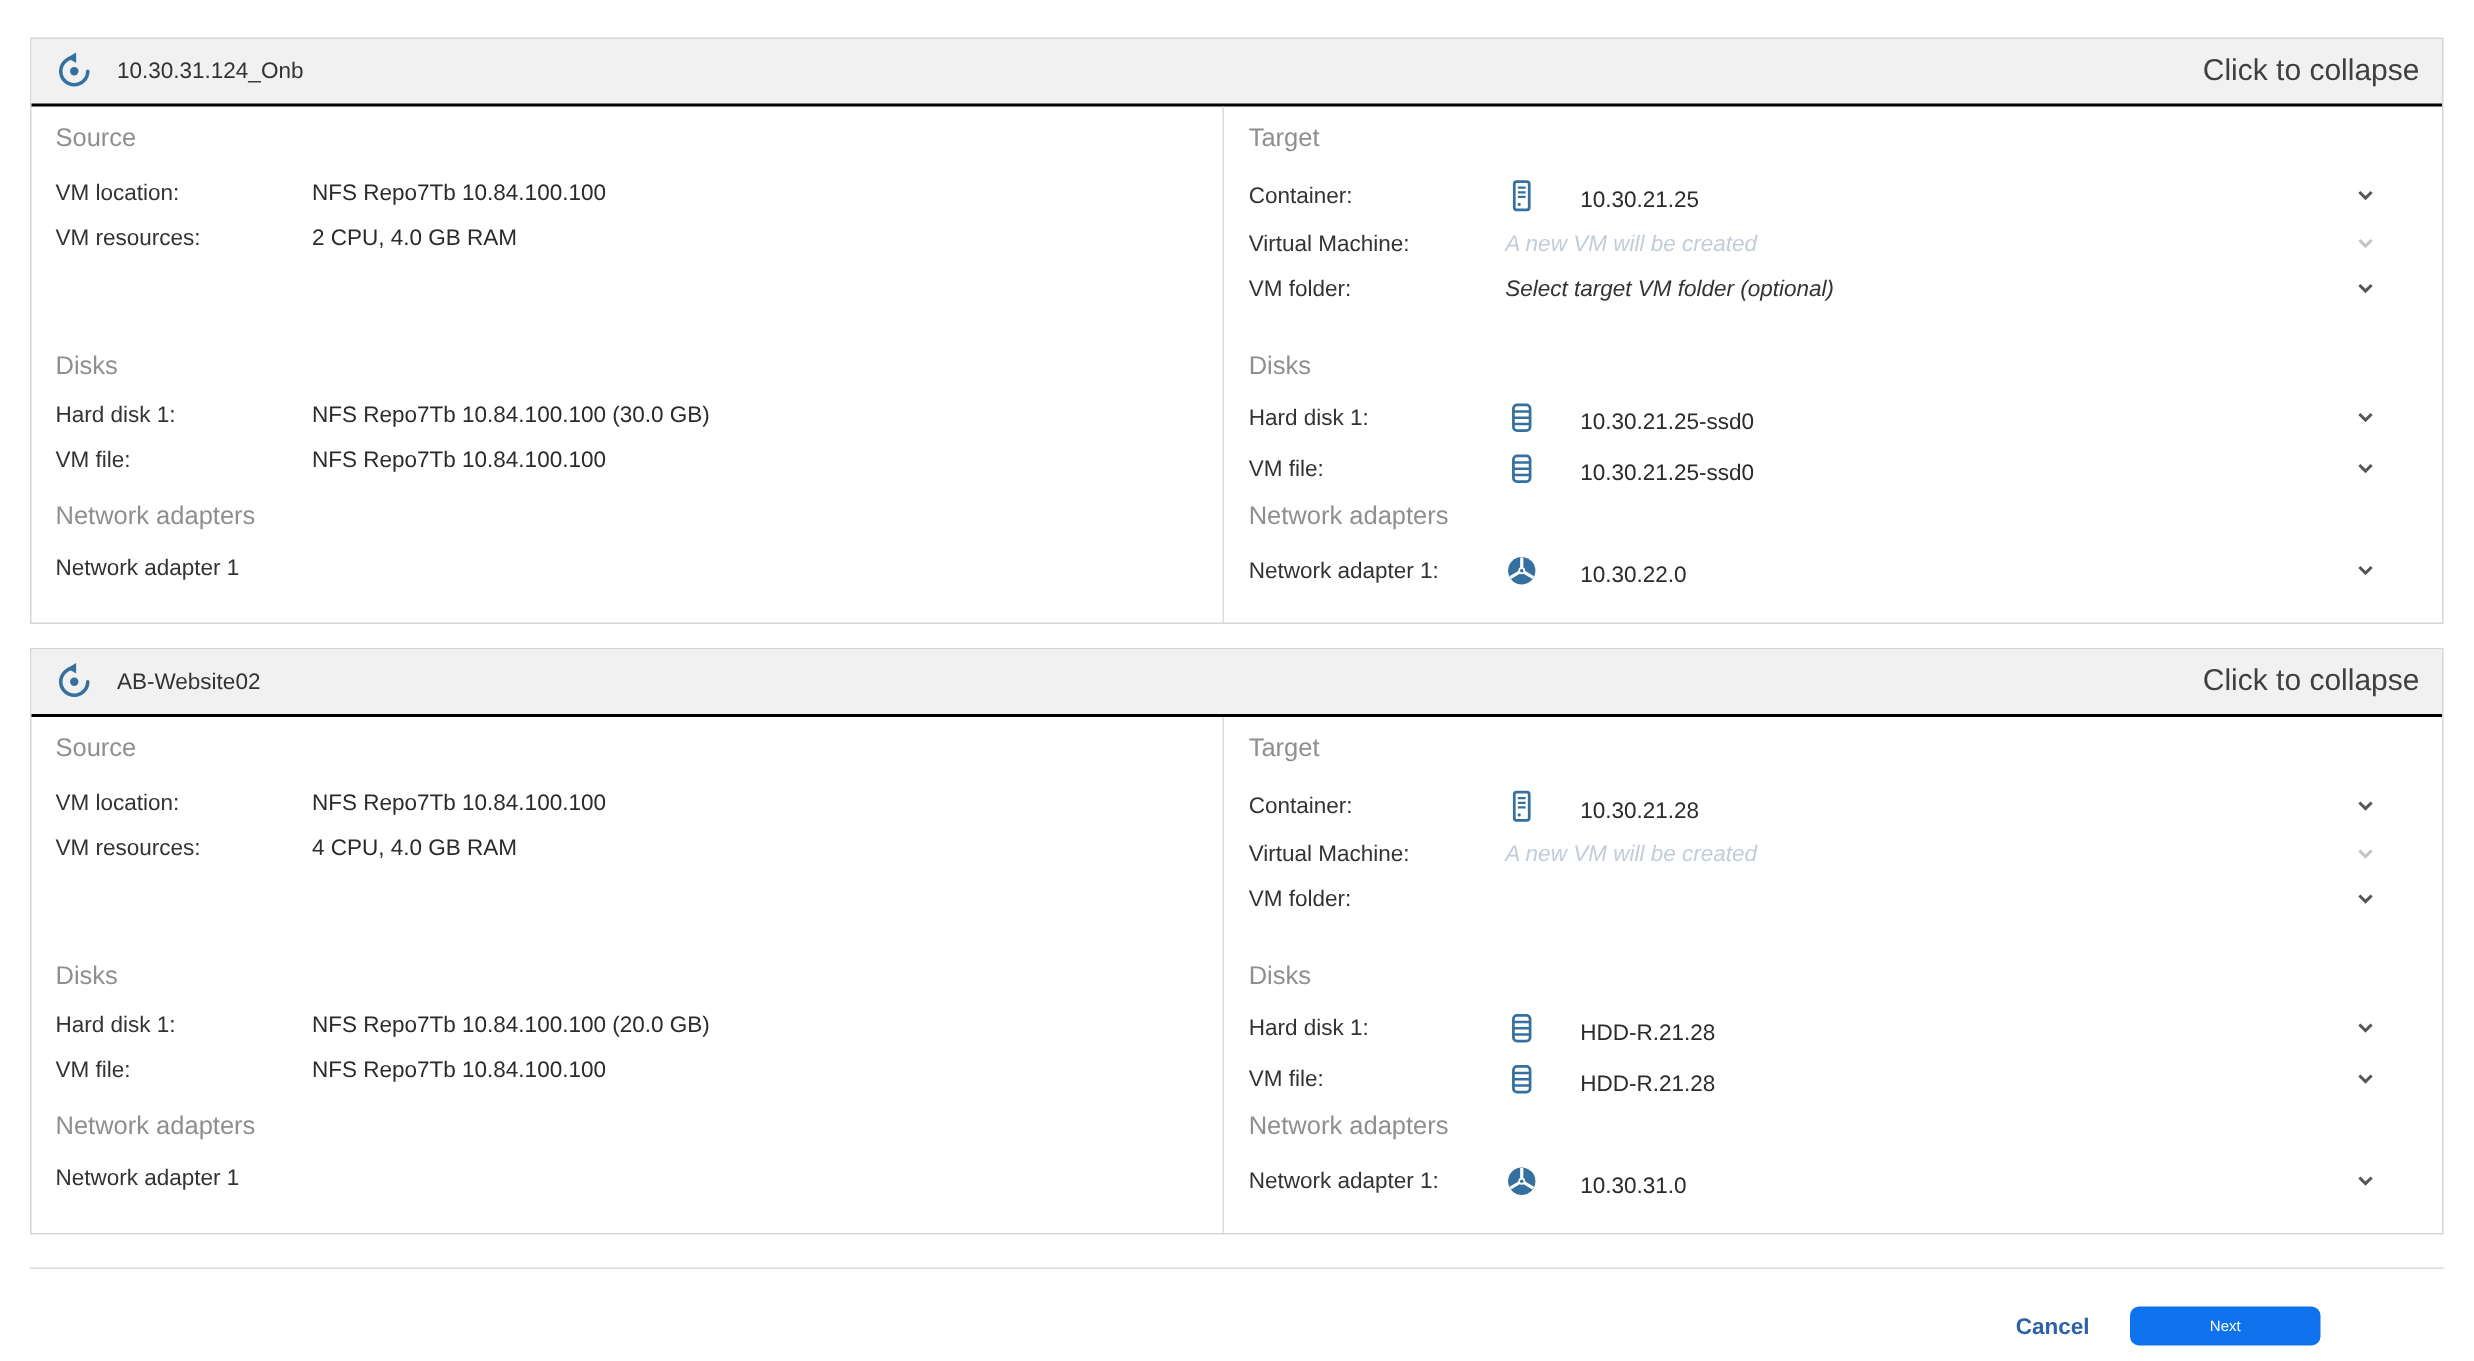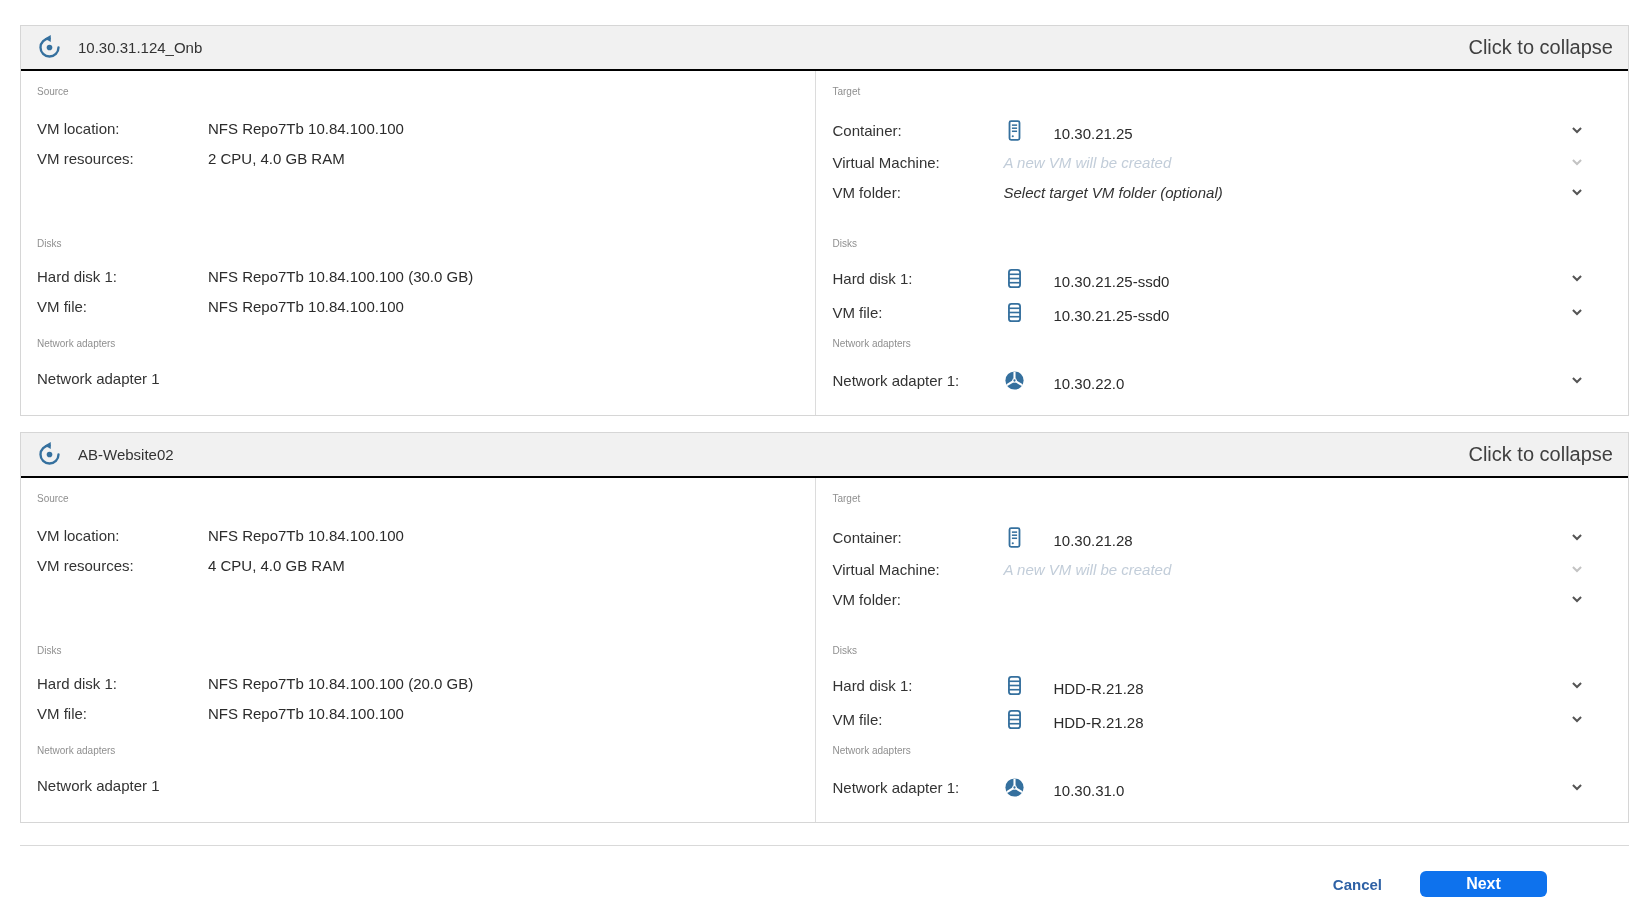--- a/index.html
+++ b/index.html
@@ -15,43 +15,43 @@
     cursor:pointer; }
   .hdr-icon { display:flex; align-items:center; margin-right:15px; }
   .panel-title { font-size:15px; color:#333; }
   .collapse-hint { margin-left:auto; font-size:20px; color:#404040; }
 
   .panel-body { display:flex; }
   .col { padding:12px 16px 18px 16px; }
   .col-source { width:49.5%; border-right:1px solid #dcdcdc; }
   .col-target { flex:1; }
 
-  .section-lbl { color:#8f8f8f; font-size:10px; line-height:18px; margin-bottom:12px; }
+  .section-lbl { color:#8f8f8f; font-size:17px; line-height:18px; margin-bottom:12px; }
   .grp-top { height:152px; }
   .grp-disks { height:100px; }
   .grp-disks .section-lbl { margin-bottom:8px; }
   .grp-net .section-lbl { margin-bottom:10px; }
 
   .row { display:flex; align-items:center; min-height:30px; font-size:15px; }
   .row.tall { min-height:34px; }
   .lbl { width:171px; flex-shrink:0; color:#333; }
   .val { color:#2b2b2b; }
   .val-wrap { display:flex; align-items:flex-end; gap:27px; flex:1; cursor:pointer; }
   .ph-light { color:#c2cdd9; font-style:italic; }
   .ph-dark { color:#333; font-style:italic; }
   .chev { margin-left:auto; margin-right:28px; display:flex; align-items:center; cursor:pointer; }
   .icon { display:flex; align-items:center; }
 
   .footer-divider { border:none; border-top:1px solid #d9d9d9; margin:22px 20px 0 20px; }
   .footer { display:flex; justify-content:flex-end; align-items:center;
-    gap:38px; padding:25px 102px 0 0; }
+    gap:27px; padding:25px 102px 0 0; }
   .cancel-btn { background:none; border:none; color:#2e61a5; font-weight:bold;
     font-size:15px; font-family:inherit; cursor:pointer; }
   .next-btn { width:127px; height:26px; background:#0e72ed; color:#fff;
-    border:none; border-radius:6px; font-weight:bold; font-size:16px;
+    border:none; border-radius:6px; font-weight:normal; font-size:10px;
     font-family:inherit; cursor:pointer; }
 </style>
 </head>
 <body>
 
 <svg width="0" height="0" style="position:absolute">
   <defs>
     <g id="ic-replica">
       <path d="M12 4 a8 8 0 1 0 8 8" fill="none" stroke="#35709e" stroke-width="2.1" stroke-linecap="round"></path>
       <path d="M13.1 0.9 L13.1 7.1 L7.9 4 Z" fill="#35709e"></path>

